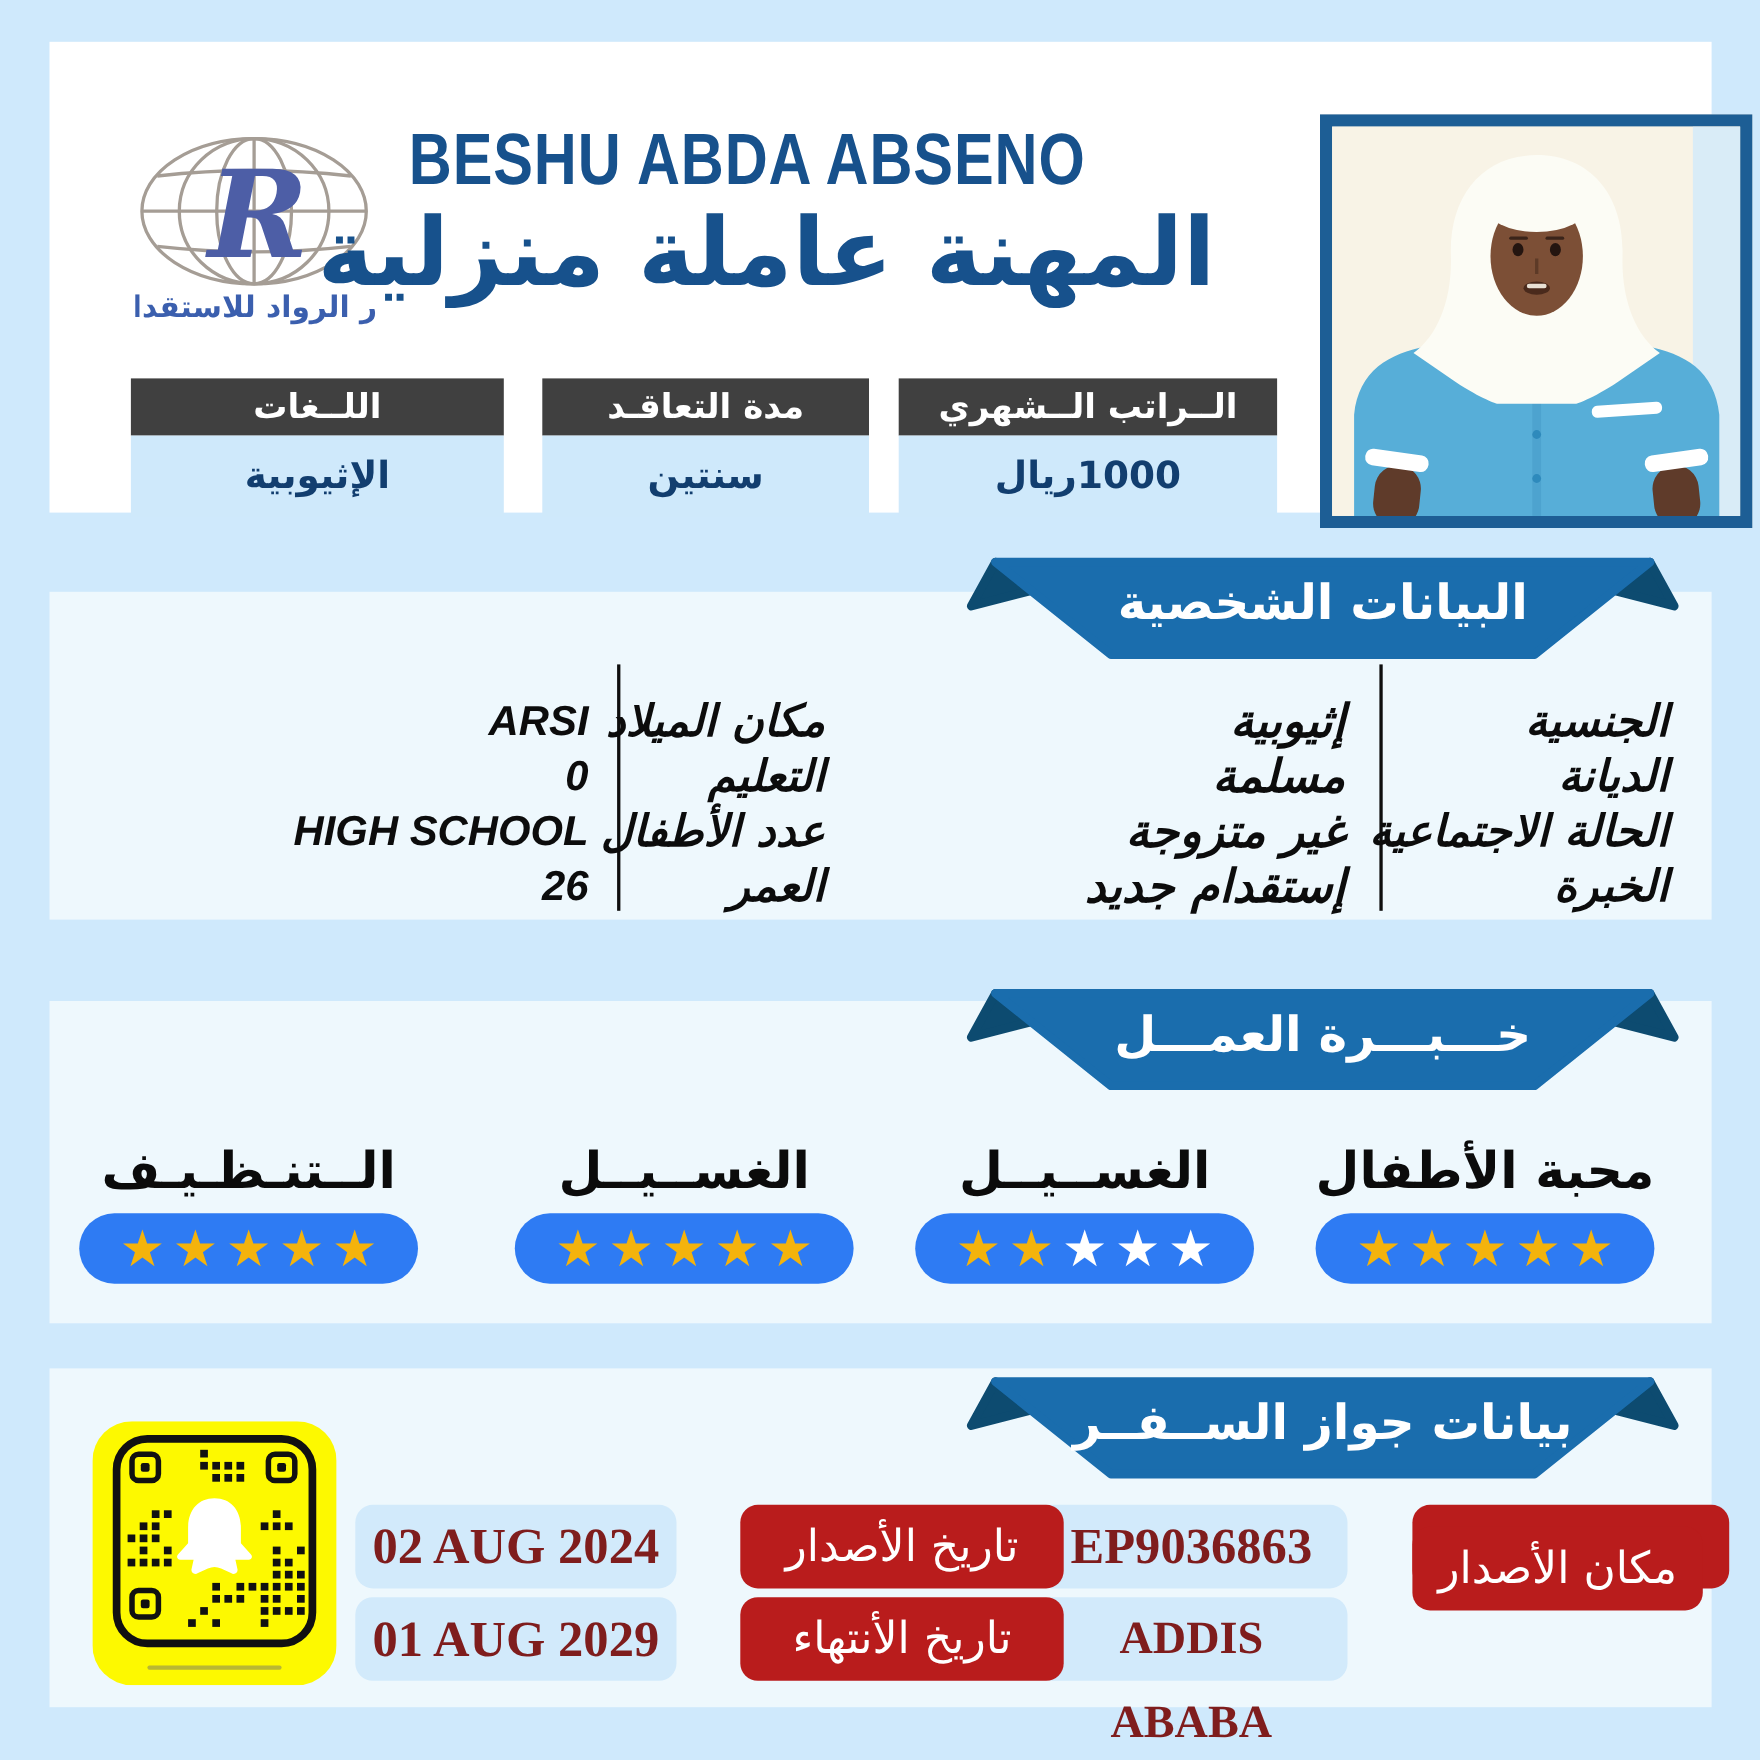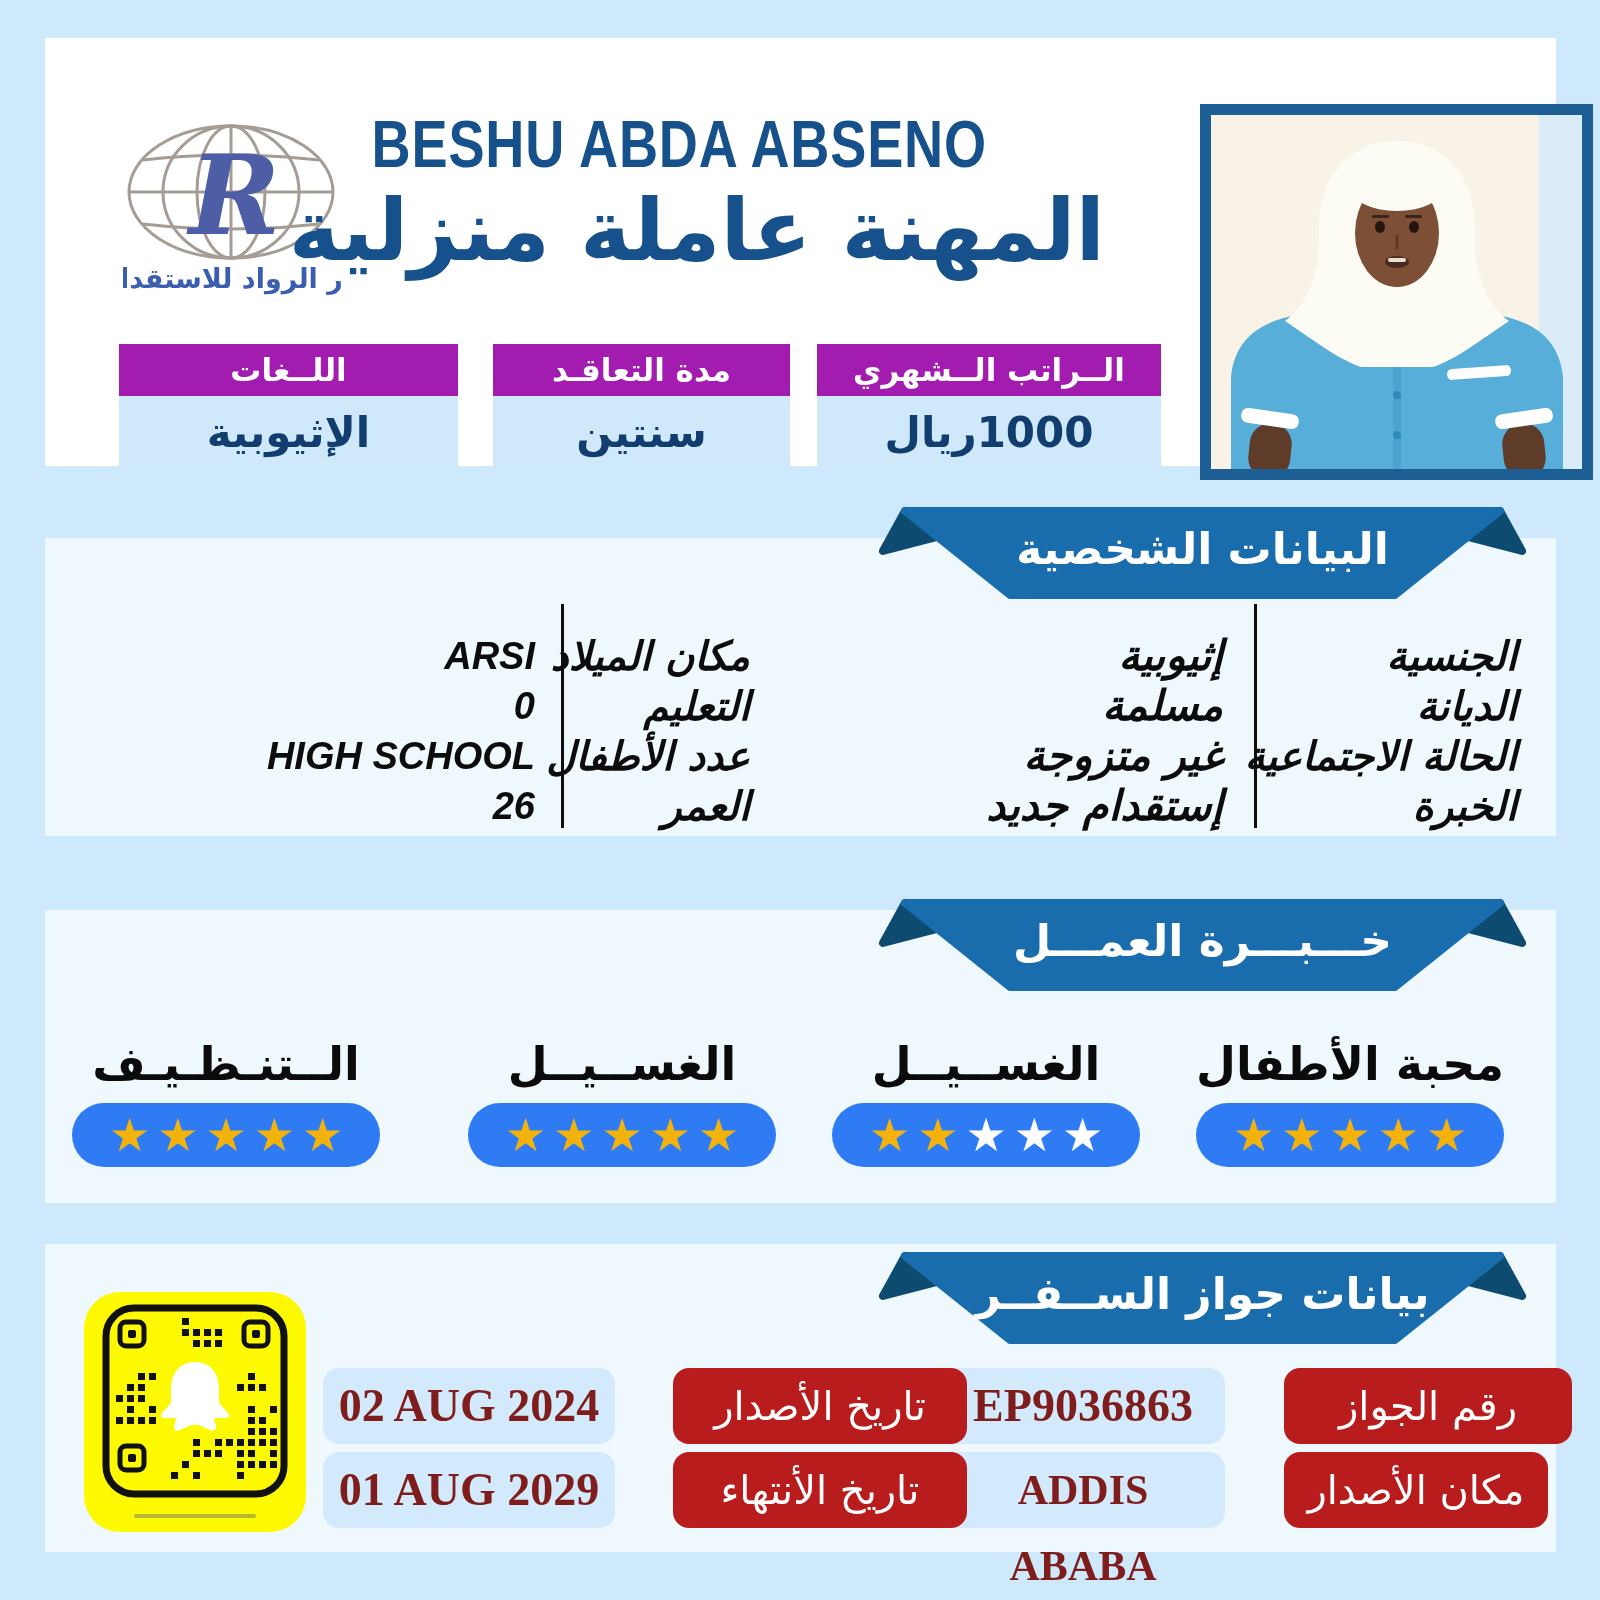--- a/index.html
+++ b/index.html
@@ -18,24 +18,24 @@
   .agency-logo{position:absolute;left:78px;top:84px;width:220px;height:178px;}
   .worker-name{position:absolute;left:260px;top:68px;width:740px;text-align:center;
     font-family:"Liberation Sans",sans-serif;font-weight:bold;font-size:66px;color:#17518c;
     transform:scaleX(.82);letter-spacing:1px;white-space:nowrap;}
   .job-title{position:absolute;left:260px;top:142px;width:800px;text-align:center;direction:rtl;
     font-weight:800;font-size:86px;color:#17518c;white-space:nowrap;}
   .photo-frame{position:absolute;left:1155px;top:66px;width:393px;height:376px;
     border:11px solid #1d5e95;box-sizing:border-box;background:#f8f3e6;}
 
   .ibox{position:absolute;top:306px;}
-  .ibox .ib-head{height:52px;line-height:52px;background:#a21caf;color:#ffffff;
+  .ibox .ib-head{height:52px;line-height:52px;background:#404040;color:#ffffff;
     text-align:center;direction:rtl;font-size:31px;font-weight:600;}
   .ibox .ib-val{height:74px;line-height:74px;background:#cfe9fb;color:#123e6f;
-    text-align:center;direction:rtl;font-size:42px;font-weight:800;}
+    text-align:center;direction:rtl;font-size:34px;font-weight:800;}
   .ibox.b0{left:74px;width:339px;}
   .ibox.b1{left:423px;width:297px;padding-left:25px;}
   .ibox.b2{left:772px;width:344px;}
 
   
   .ribbon{position:absolute;left:875px;width:655px;height:96px;}
   .ribbon svg{position:absolute;inset:0;}
   .ribbon .fold{fill:#0d4b70;stroke:#0d4b70;stroke-width:8;stroke-linejoin:round;}
   .ribbon .band{fill:#1a6dad;stroke:#1a6dad;stroke-width:8;stroke-linejoin:round;}
   .ribbon-title{position:absolute;inset:0;text-align:center;line-height:88px;direction:rtl;
@@ -249,21 +249,21 @@
       <polygon class="band" points="30,6 625,6 520,90 135,90"></polygon>
     </svg>
     <div class="ribbon-title">بيانات جواز الســفــر</div>
   </div>
 
   <div class="pp-label" style="left:1243px;top:1368px;width:288px;">رقم الجواز</div>
   <div class="pp-value" style="left:941px;top:1368px;width:284px;">EP9036863</div>
   <div class="pp-label" style="left:632px;top:1368px;width:294px;">تاريخ الأصدار</div>
   <div class="pp-value" style="left:323px;top:1368px;width:292px;">02 AUG 2024</div>
 
-  <div class="pp-label" style="left:1243px;top:1452px;width:264px;">مكان الأصدار</div>
+  <div class="pp-label" style="left:1243px;top:1388px;width:264px;">مكان الأصدار</div>
   <div class="pp-value" style="left:941px;top:1452px;width:284px;font-size:42px;">ADDIS ABABA</div>
   <div class="pp-label" style="left:632px;top:1452px;width:294px;">تاريخ الأنتهاء</div>
   <div class="pp-value" style="left:323px;top:1452px;width:292px;">01 AUG 2029</div>
 
   <div class="qr">
     <svg viewBox="0 0 222 240" width="222" height="240">
       <rect x="0" y="0" width="222" height="240" rx="36" fill="#fdf900"></rect>
       <rect x="22" y="16" width="178" height="186" rx="28" fill="none" stroke="#111111" stroke-width="7"></rect>
       <g id="qr-dots" fill="#111111">
           <rect x="98" y="26" width="7" height="7"></rect>

